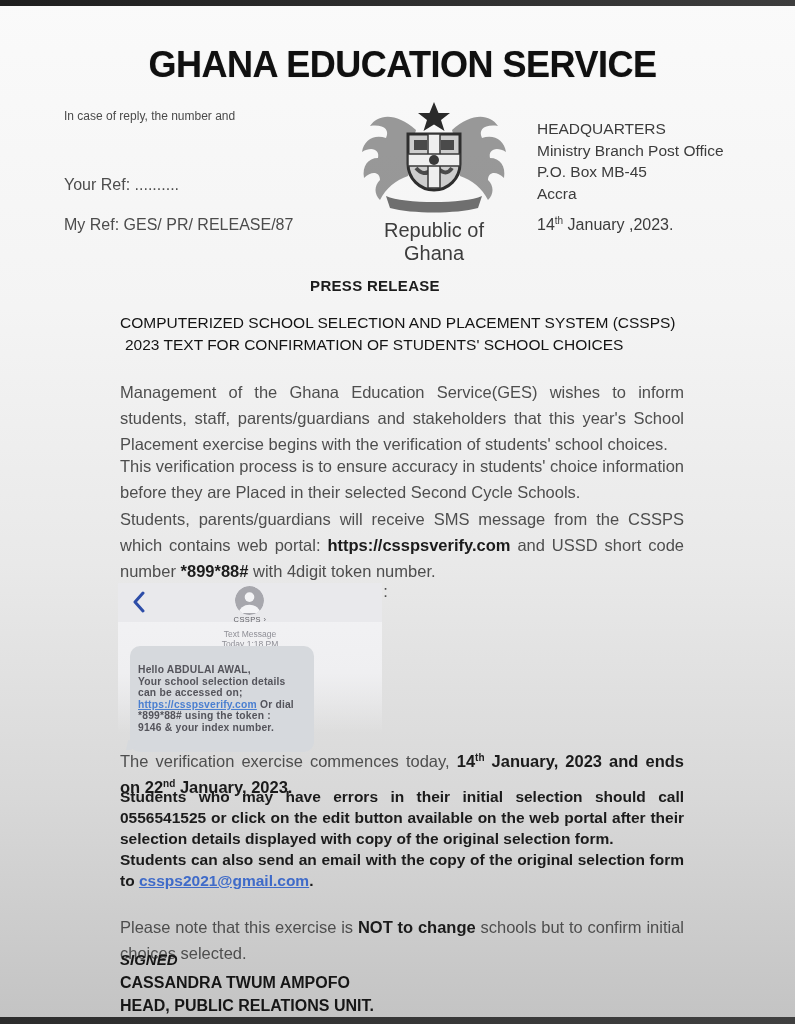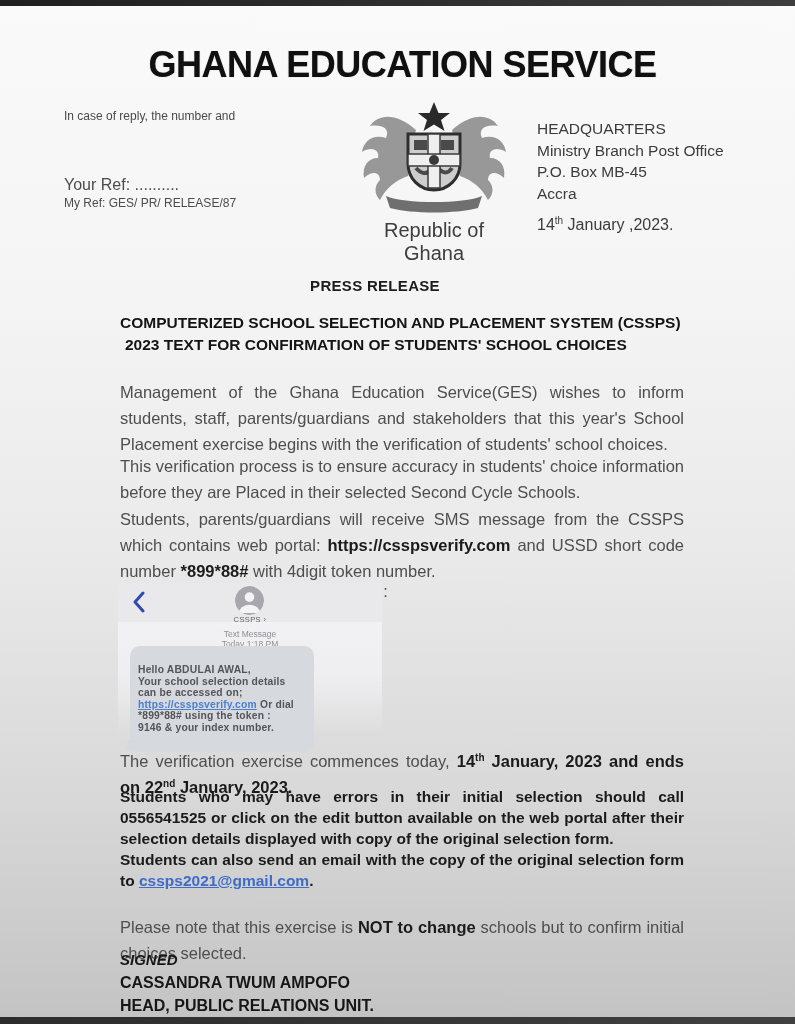--- a/index.html
+++ b/index.html
@@ -11,32 +11,32 @@
   }
   .abs{position:absolute;}
   .top-bar{top:0;left:0;width:795px;height:6px;background:linear-gradient(90deg,#1f1f1f,#3d3d3d);}
   .bottom-bar{bottom:0;left:0;width:795px;height:7px;background:linear-gradient(90deg,#2c2c2c,#404040);}
 
   .doc-title{top:44px;left:0;width:751px;text-align:center;font-size:36px;font-weight:bold;
     color:#101010;letter-spacing:-0.5px;text-shadow:0 0 1px rgba(0,0,0,.35);margin-left:27px;}
 
   .reply-note{top:106px;left:64px;font-size:12px;line-height:21px;color:#4a4a4a;}
   .your-ref{top:176px;left:64px;font-size:16px;color:#4c4c4c;}
-  .my-ref{top:196px;left:64px;font-size:12px;color:#4c4c4c;}
+  .my-ref{top:216px;left:64px;font-size:16px;color:#4c4c4c;}
 
   .crest{top:100px;left:356px;width:156px;height:118px;}
   .crest-caption{top:219px;left:352px;width:164px;text-align:center;font-size:20px;color:#3d3d3d;}
 
   .hq{top:118px;left:537px;font-size:15.5px;line-height:21.5px;color:#3c3c3c;}
   .letter-date{top:216px;left:537px;font-size:16px;color:#3c3c3c;}
   sup{font-size:10px;vertical-align:super;line-height:0;}
 
   .press-release{top:277px;left:0;width:750px;text-align:center;font-size:15px;font-weight:bold;
     color:#1c1c1c;letter-spacing:0.3px;}
-  .subject{top:312px;left:120px;font-size:15.5px;font-weight:bold;line-height:22px;color:#141414;}
+  .subject{top:312px;left:120px;font-size:15.5px;font-weight:normal;line-height:22px;color:#141414;}
   .subject .l2{padding-left:5px;}
 
   .body-text{left:120px;width:564px;font-size:16.5px;line-height:26px;color:#4e4e4e;text-align:justify;}
   .p1{top:362px;}
   .p2{top:436px;}
   .p3{top:489px;}
   .sample-intro{top:561px;text-align:left;}
   .body-text b{color:#1b1b1b;}
 
   .commence{top:731px;}

